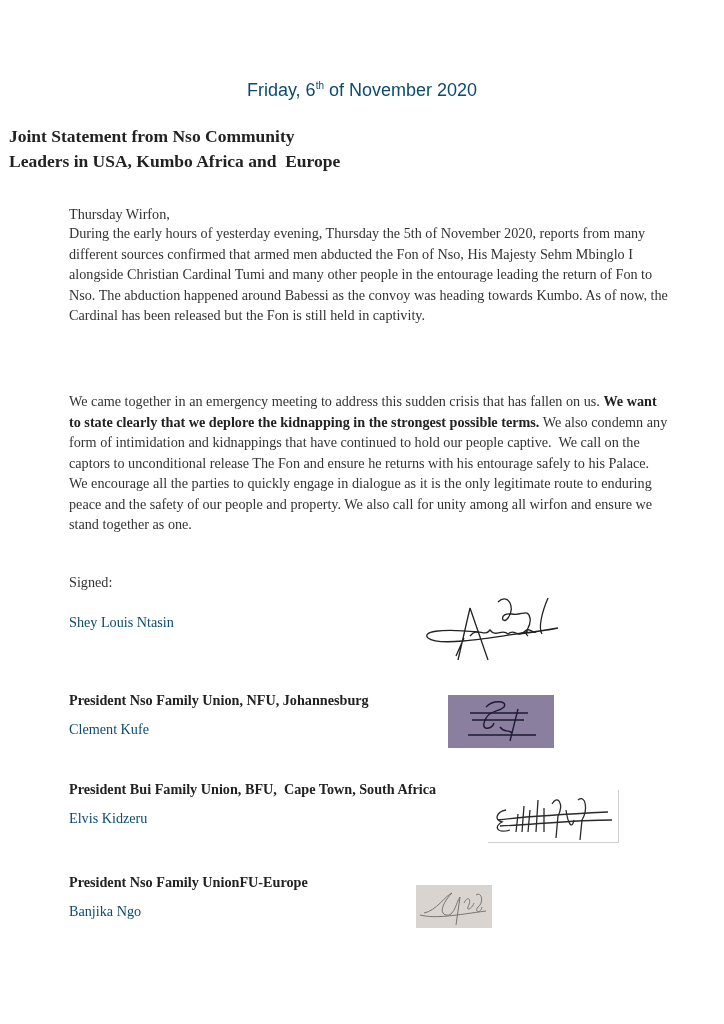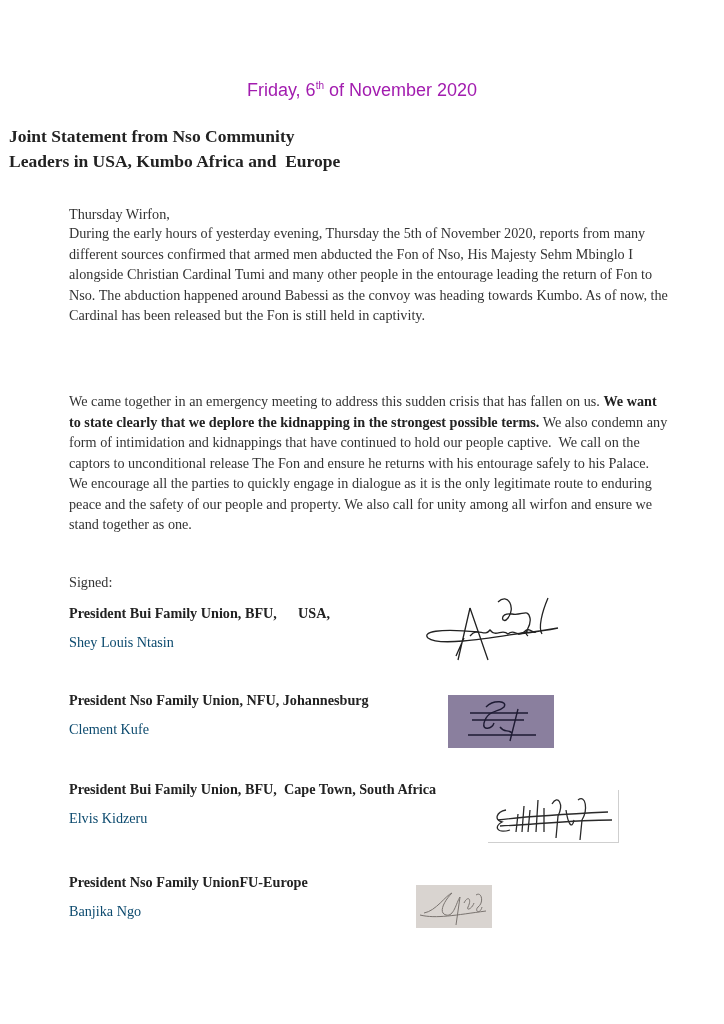--- a/index.html
+++ b/index.html
@@ -16,21 +16,21 @@
       font-family: "Liberation Serif", serif;
     }
     .date {
       position: absolute;
       top: 80px;
       left: 0;
       width: 724px;
       text-align: center;
       font-family: "Liberation Sans", sans-serif;
       font-size: 18px;
-      color: #a21caf;
+      color: #0c4a6e;
     }
     .date sup {
       font-size: 10px;
       vertical-align: 7px;
       line-height: 0;
     }
     .title {
       position: absolute;
       top: 124px;
       left: 0;
@@ -99,21 +99,20 @@
 
 <div class="para greet">Thursday Wirfon,</div>
 
 <div class="para p1">During the early hours of yesterday evening, Thursday the 5th of November 2020, reports from many different sources confirmed that armed men abducted the Fon of Nso, His Majesty Sehm Mbinglo I alongside Christian Cardinal Tumi and many other people in the entourage leading the return of Fon to Nso. The abduction happened around Babessi as the convoy was heading towards Kumbo. As of now, the Cardinal has been released but the Fon is still held in captivity.</div>
 
 <div class="para p2"><span>We came together in an emergency meeting to address this sudden crisis that has fallen on us. </span><b>We want to state clearly that we deplore the kidnapping in the strongest possible terms.</b><span style="white-space: pre-wrap;"> We also condemn any form of intimidation and kidnappings that have continued to hold our people captive.  We call on the captors to unconditional release The Fon and ensure he returns with his entourage safely to his Palace. We encourage all the parties to quickly engage in dialogue as it is the only legitimate route to enduring peace and the safety of our people and property. We also call for unity among all wirfon and ensure we stand together as one.</span></div>
 
 <div class="para signed">Signed:</div>
 
 <div class="sig-block sb1">
-  <div class="sig-role">President Bui Family Union, BFU,      USA,</div>
   <div class="sig-name">Shey Louis Ntasin</div>
 </div>
 <div class="sig-img sig1">
   <svg viewBox="0 0 156 76" fill="none" stroke="#222" stroke-width="1.3">
     <path d="M60 44 C20 40 4 44 10 50 C20 58 60 52 110 44"></path>
     <path d="M52 20 L40 72 M52 20 L70 72 M46 50 L38 68"></path>
     <path d="M52 48 C60 38 66 50 72 42 C78 50 84 40 90 46 C96 40 100 50 106 44 C112 38 114 46 118 44"></path>
     <path d="M80 14 C90 4 98 20 90 30 C84 38 80 24 94 26 C104 28 110 20 112 30 C114 40 104 44 110 48"></path>
     <path d="M130 10 C124 24 120 40 124 46 M100 46 C116 44 130 42 140 40"></path>
   </svg>

